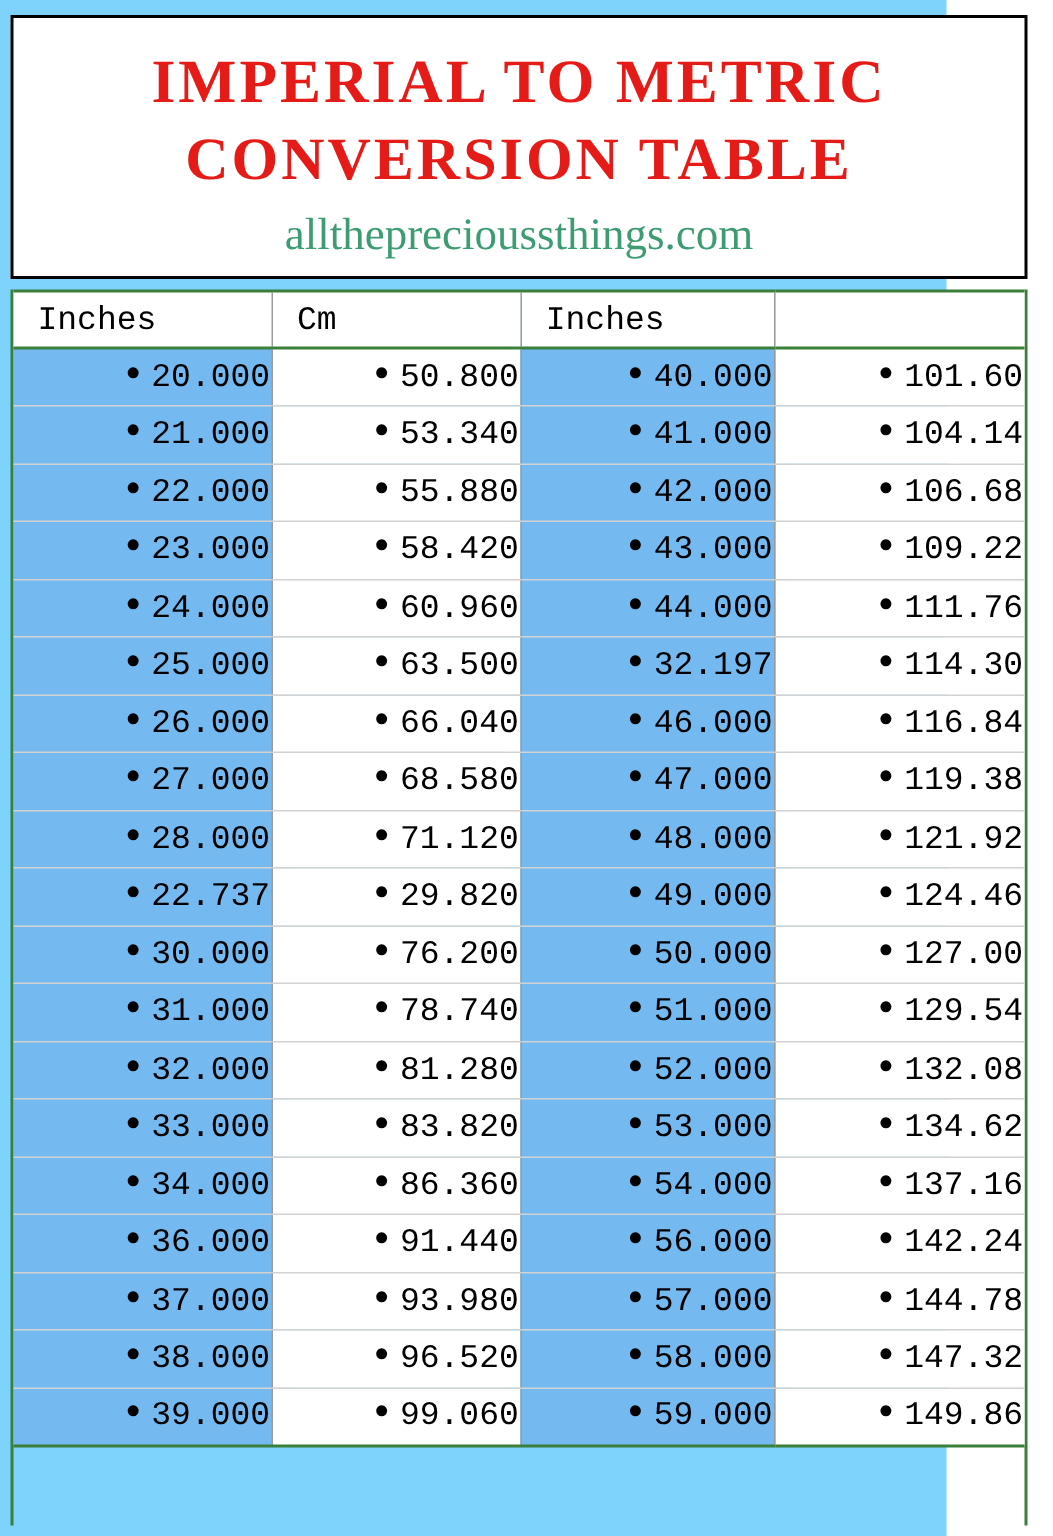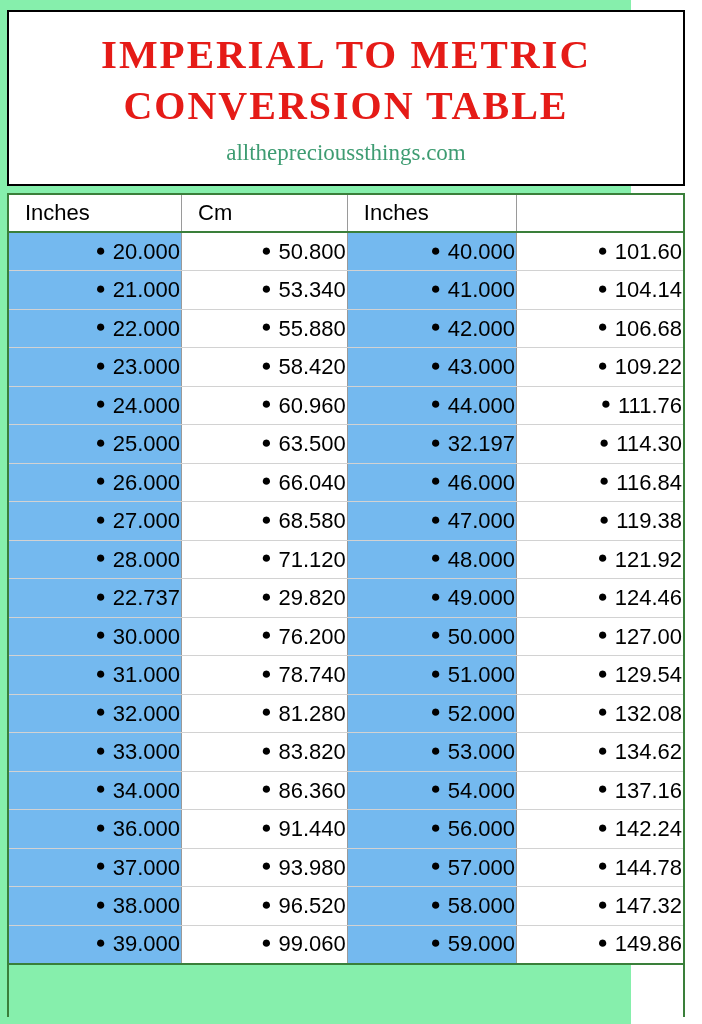--- a/index.html
+++ b/index.html
@@ -10,21 +10,21 @@
   body {
     width: 702px;
     height: 1024px;
     font-family: "Liberation Serif", serif;
     overflow: hidden;
   }
   .page {
     position: relative;
     width: 631px;
     height: 1024px;
-    background: #86efac;
+    background: #7dd3fc;
     box-sizing: border-box;
   }
 
   
   .header {
     position: absolute;
     left: 7px;
     top: 10px;
     width: 678px;
     height: 176px;
@@ -47,41 +47,41 @@
     text-align: center;
     text-transform: uppercase;
     font-variant: small-caps;
     white-space: nowrap;
   }
   .title-line.first { font-size: 41px; }
   .watermark {
     margin-top: 8px;
     color: #3e9c72;
     font-family: "Liberation Serif", serif;
-    font-size: 23px;
+    font-size: 30px;
     letter-spacing: 0px;
     text-align: center;
   }
 
   
   .table-wrap {
     position: absolute;
     left: 7px;
     top: 193px;
     width: 678px;
     height: 824px;
     box-sizing: border-box;
     border-left: 2px solid #3a7f3a;
     border-right: 2px solid #3a7f3a;
   }
   table.conv {
     width: 100%;
     border-collapse: collapse;
     table-layout: fixed;
-    font-family: Liberation Sans, sans-serif;
+    font-family: Liberation Mono, monospace;
   }
   table.conv col.c1 { width: 25.6%; }
   table.conv col.c2 { width: 24.6%; }
   table.conv col.c3 { width: 25.1%; }
   table.conv col.c4 { width: 24.7%; }
 
   table.conv th {
     height: 38px;
     background: #ffffff;
     border-top: 2px solid #3a7f3a;

